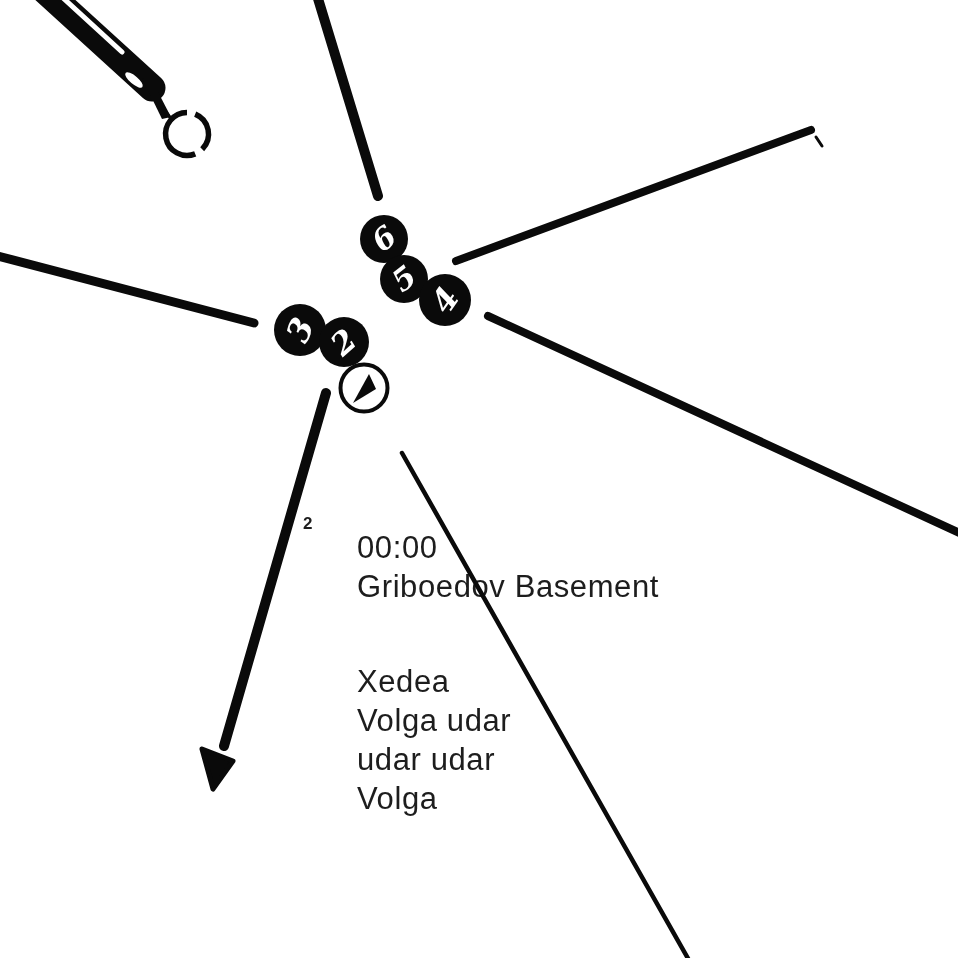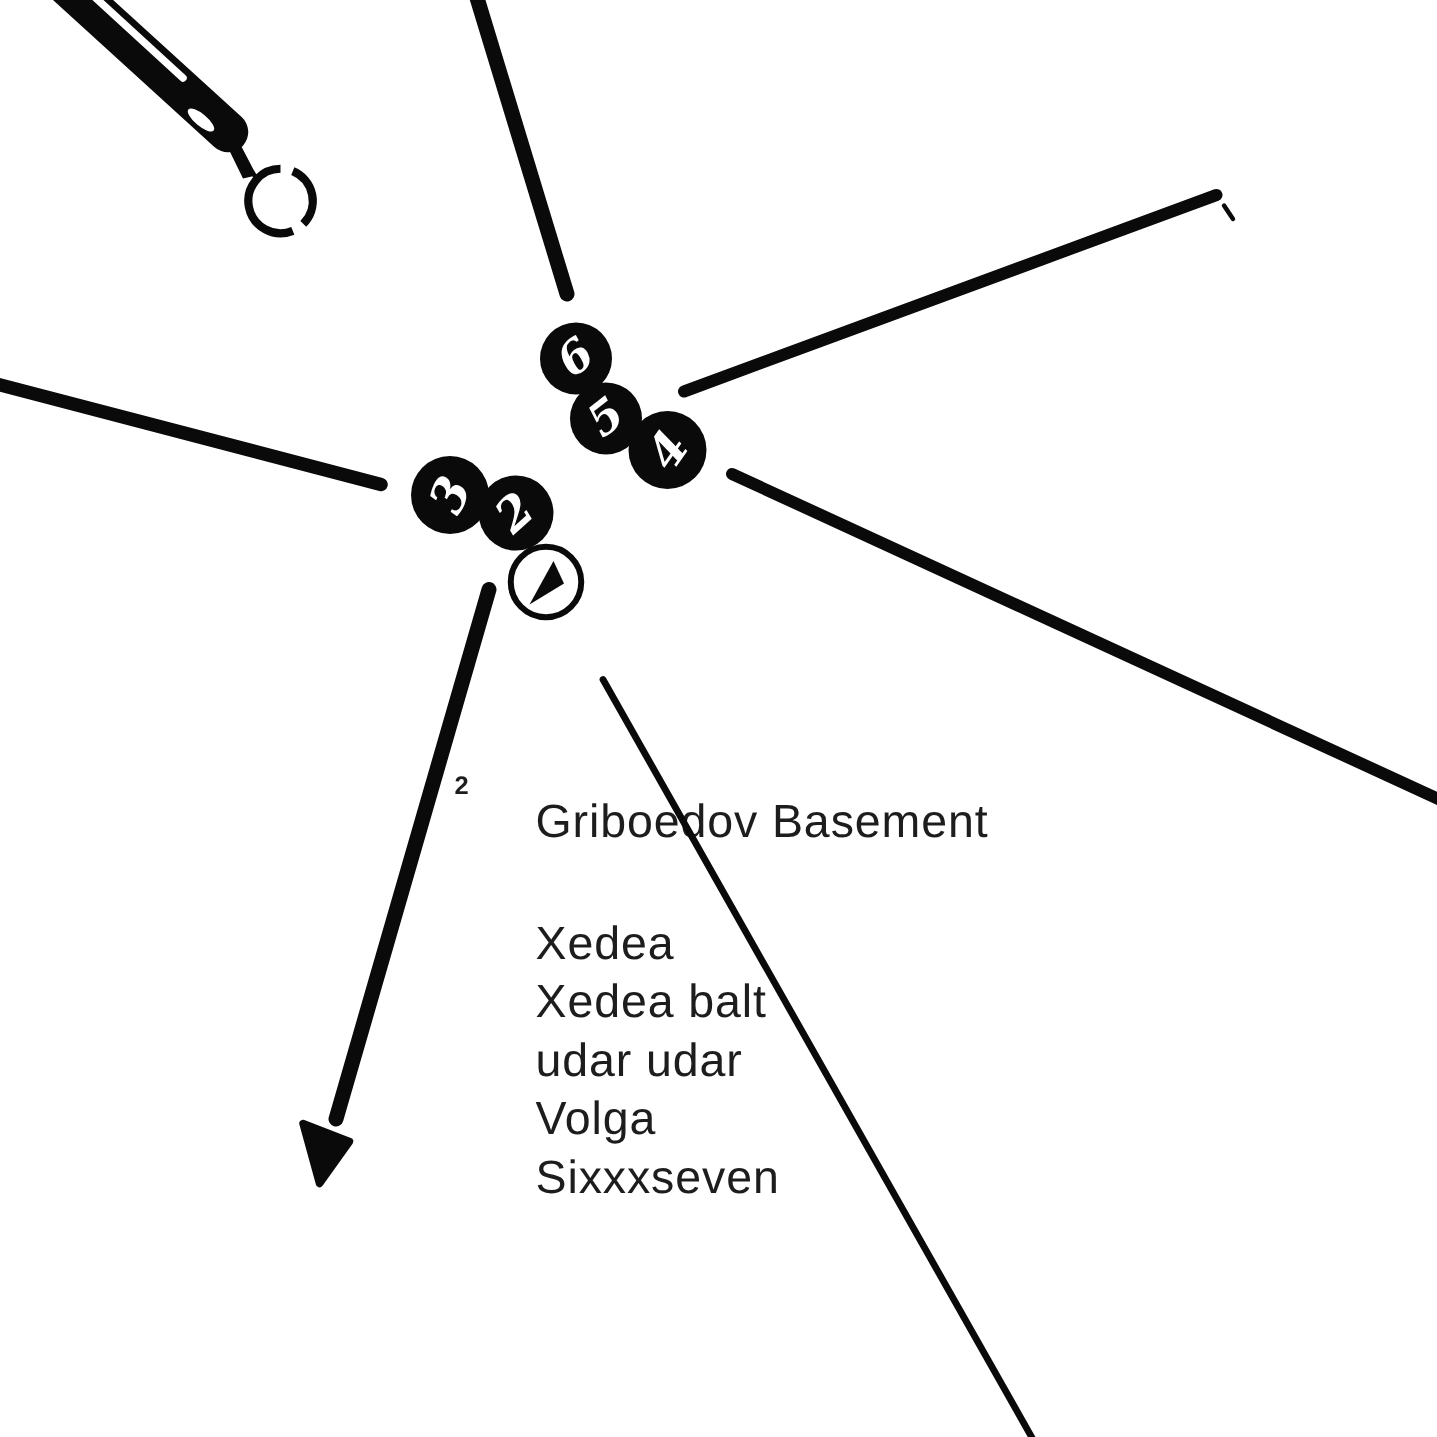--- a/index.html
+++ b/index.html
@@ -71,38 +71,38 @@
     left: 357px;
     top: 528px;
     font-size: 31px;
     line-height: 39px;
     letter-spacing: 0.6px;
     color: #1d1d1d;
     z-index: 2;
     white-space: nowrap;
   }
   #lineup {
-    margin-top: 42px;
+    margin-top: 56px;
   }
 </style>
 </head>
 <body>
 
 <div id="canvas">
 
   <div id="superscript-note">2</div>
 
   <div id="event-details">
+    <div>00:00</div>
     <div>Griboedov Basement</div>
     <div id="lineup">
       <div>Xedea</div>
-      <div>Xedea balt</div>
+      <div>Volga udar</div>
       <div>udar udar</div>
       <div>Volga</div>
-      <div>Sixxxseven</div>
     </div>
   </div>
 
   <svg id="graphics" viewBox="0 0 958 958" xmlns="http://www.w3.org/2000/svg">
     <g stroke="#0a0a0a" fill="none">
 
       <g>
         <line x1="40" y1="-14" x2="152" y2="88" stroke-width="27" stroke-linecap="round"></line>
         <line x1="50" y1="-14" x2="122" y2="52" stroke="#ffffff" stroke-width="5" stroke-linecap="round"></line>
         <ellipse cx="134" cy="80" rx="11" ry="4" fill="#ffffff" stroke="none" transform="rotate(40 134 80)"></ellipse>

